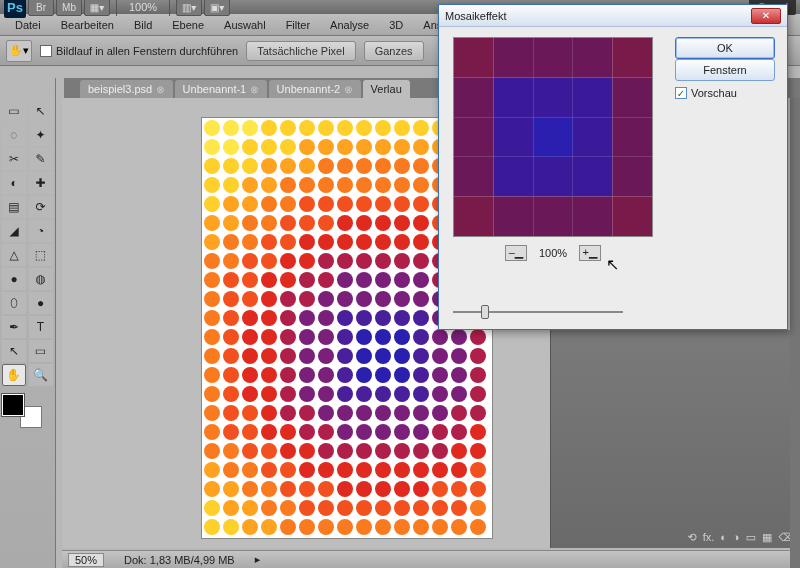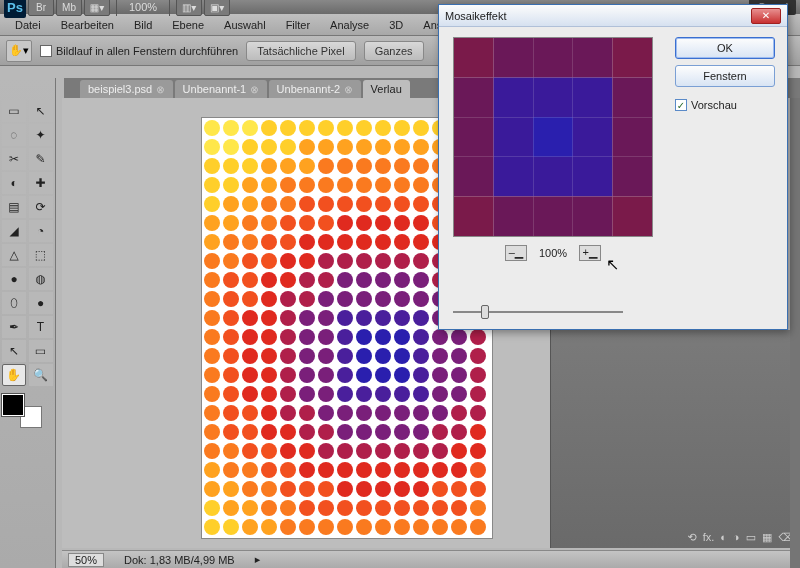--- a/index.html
+++ b/index.html
@@ -51,21 +51,21 @@
 .dialog .dlg-title .close { margin-left: auto; width: 30px; height: 16px; background: linear-gradient(#e89090,#c83030); border: 1px solid #a02020; border-radius: 2px; color: #fff; text-align: center; font-size: 10px; line-height: 14px; }
 .dialog .body { position: relative; padding: 10px; height: calc(100% - 22px); }
 .dialog .preview { position: absolute; top: 10px; left: 14px; width: 200px; height: 200px; border: 1px solid #888; }
 .dialog .zoomctl { position: absolute; top: 218px; left: 14px; width: 200px; display: flex; align-items: center; justify-content: center; gap: 12px; color: #222; }
 .dialog .zoomctl .zbtn { width: 22px; height: 16px; border: 1px solid #888; background: #ddd; text-align: center; line-height: 12px; }
 .dialog .controls { position: absolute; top: 250px; left: 14px; right: 14px; display: flex; align-items: center; gap: 6px; color: #222; }
 .dialog .controls input { width: 36px; border: 1px solid #7a9fd4; background: #cfe0f7; text-align: center; padding: 1px; }
 .dialog .slider { position: absolute; top: 276px; left: 14px; width: 170px; height: 18px; }
 .dialog .slider .track { position: absolute; top: 8px; left: 0; right: 0; height: 2px; background: #888; }
 .dialog .slider .thumb { position: absolute; top: 2px; left: 28px; width: 8px; height: 14px; background: #ddd; border: 1px solid #666; border-radius: 2px; }
-.dialog .rbuttons { position: absolute; top: 10px; right: 12px; width: 100px; display: flex; flex-direction: column; gap: 6px; }
+.dialog .rbuttons { position: absolute; top: 10px; right: 12px; width: 100px; display: flex; flex-direction: column; }
 .dialog .rbuttons .dbtn { height: 22px; background: linear-gradient(#fdfdfd,#d8e4f4); border: 1px solid #7a9fd4; border-radius: 3px; text-align: center; line-height: 20px; color: #222; }
 .dialog .rbuttons .dbtn.primary { border: 1px solid #3a6fd0; box-shadow: 0 0 0 1px #9dbcf0 inset; }
 .dialog .rbuttons .pv { display: flex; align-items: center; gap: 4px; margin-top: 6px; color: #222; }
 .dialog .rbuttons .pv .chk { width: 12px; height: 12px; border: 1px solid #5a8ac8; background: #fff; display: flex; align-items: center; justify-content: center; color: #2a6a2a; font-size: 10px; }
 
 .cursor { position: absolute; top: 255px; left: 606px; z-index: 60; pointer-events: none; font-size: 16px; color: #000; }
 
 .right-dock { position: absolute; top: 78px; right: 0; width: 10px; bottom: 0; background: #757575; z-index: 1; }
 </style>
 </head>

